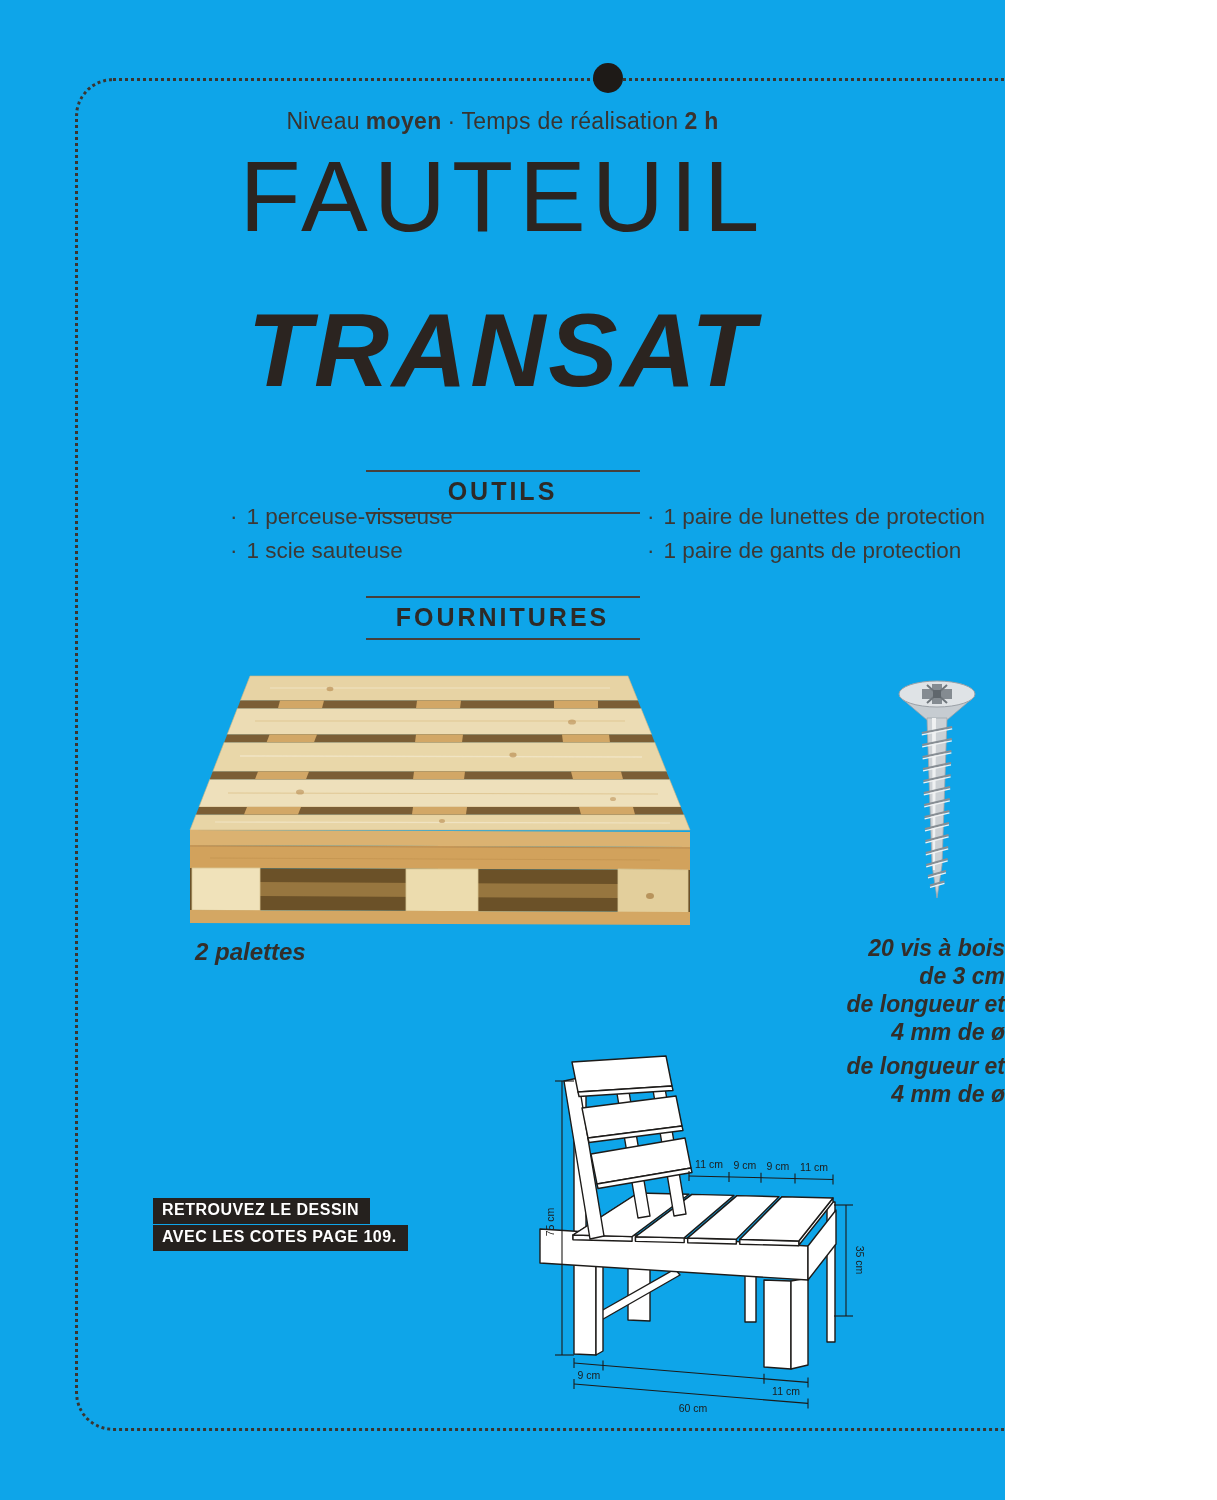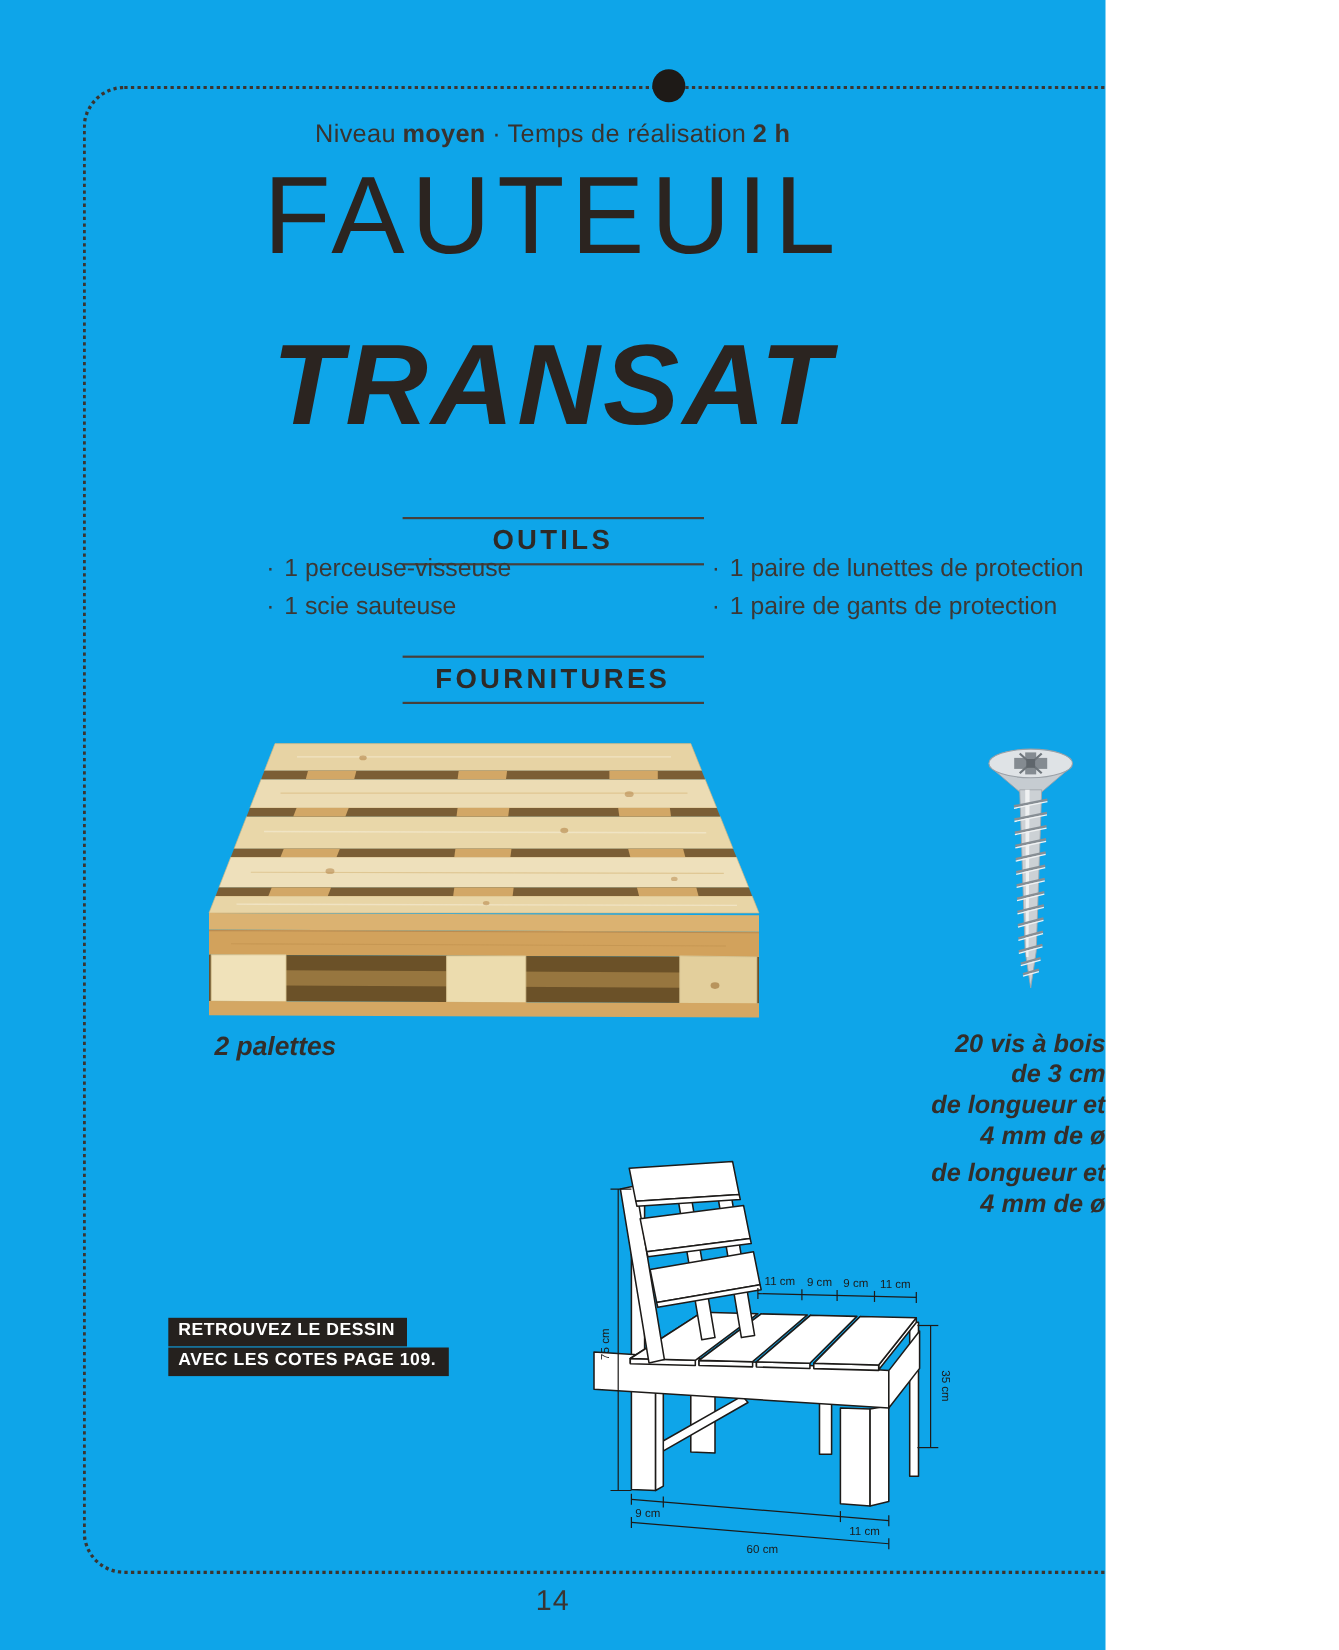--- a/index.html
+++ b/index.html
@@ -19,21 +19,21 @@
         font-size:104px;font-weight:bold;font-style:italic;letter-spacing:3px;color:#2b2420;line-height:1.05;margin-top:24px;}
   .rule-heading{position:absolute;left:50%;transform:translateX(-50%);width:274px;
         border-top:2px solid #46403c;border-bottom:2px solid #46403c;
         text-align:center;font-weight:bold;font-size:25px;letter-spacing:3px;color:#2e2a27;
         padding:5px 0 6px 0;}
   .h-outils{top:442px;margin-top:28px;}
   .h-fournitures{top:596px;}
   .tool-col{position:absolute;top:500px;font-size:22.5px;color:#3c3835;}
   .tool-col .li{height:34px;line-height:34px;white-space:nowrap;}
   .tool-col .dot{margin-right:9px;}
-  .col1{left:242px;}
+  .col1{left:230px;}
   .col2{left:620px;margin-left:27px;}
   .pallet-wrap{position:absolute;left:180px;top:658px;width:620px;height:272px;}
   .screw-wrap{position:absolute;left:885px;top:670px;width:105px;height:237px;}
   .pallets-label{position:absolute;left:195px;top:938px;font-size:24px;font-style:italic;
         font-weight:600;color:#332e2a;}
   .screw-notes{position:absolute;left:835px;top:934px;font-size:23px;font-style:italic;
         font-weight:600;color:#332e2a;line-height:28px;}
   .screw-notes .entry{margin-bottom:6px;text-align:right;}
   .callout{position:absolute;left:153px;top:1198px;}
   .callout .strip{display:table;background:#25211e;color:#ffffff;font-weight:bold;
@@ -272,15 +272,14 @@
       <text class="dim" x="217" y="121" text-anchor="middle">9 cm</text>
       <text class="dim" x="250" y="122" text-anchor="middle">9 cm</text>
       <text class="dim" x="286" y="123" text-anchor="middle">11 cm</text>
       <text class="dim" x="328" y="212" text-anchor="middle" transform="rotate(90 328 212)">35 cm</text>
       <text class="dim" x="61" y="331" text-anchor="middle">9 cm</text>
       <text class="dim" x="258" y="347" text-anchor="middle">11 cm</text>
       <text class="dim" x="165" y="364" text-anchor="middle">60 cm</text>
     </svg>
   </div>
 
-  <div class="page-number">14</div>
 
 </div>
 
 </body></html>

